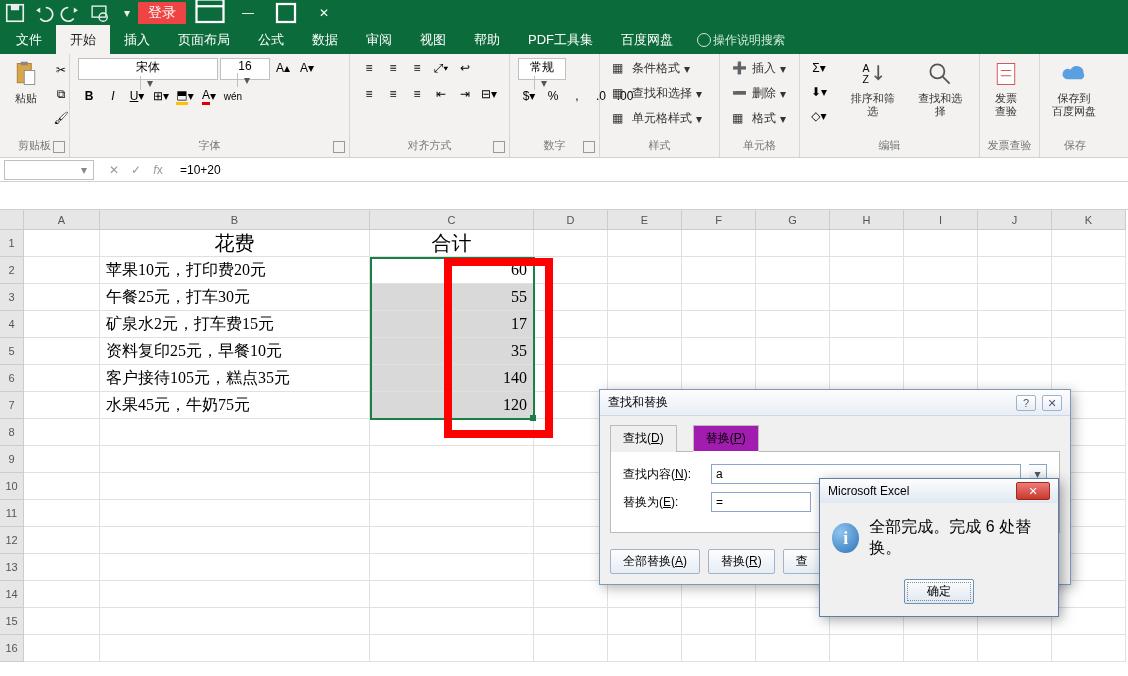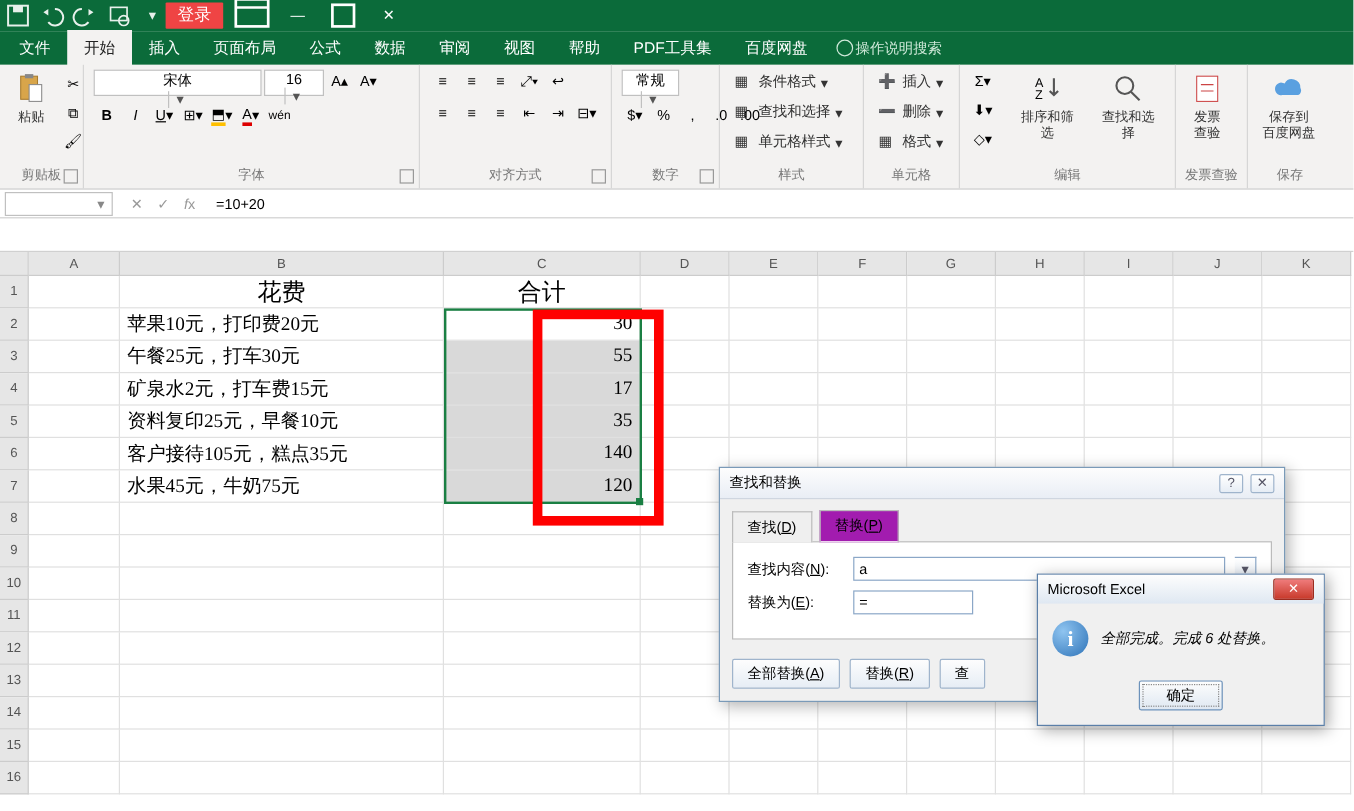--- a/index.html
+++ b/index.html
@@ -74,38 +74,38 @@
 .sel .handle { position: absolute; right: -3px; bottom: -3px; width: 6px; height: 6px; background: #1a7f43; }
 
 
 .redbox { position: absolute; border: 8px solid #ff0000; pointer-events: none; }
 
 
 .dialog { position: absolute; background: #f0f0f0; border: 1px solid #7a9ab8; box-shadow: 3px 3px 12px rgba(0,0,0,.3); }
 .dialog .dtitle { background: linear-gradient(#fdfdfd, #e9eef5); height: 26px; display: flex; align-items: center; padding: 0 8px; font-size: 12px; border-bottom: 1px solid #cfd6e0; }
 .dialog .dtitle .dctl { margin-left: auto; display: flex; gap: 6px; }
 .dialog .dtitle .dctl span { width: 20px; height: 16px; border: 1px solid #9fb4cc; background: linear-gradient(#fff,#e6edf5); text-align: center; font-size: 11px; line-height: 14px; color: #556; border-radius: 2px; }
-.dialog .dtabs { display: flex; padding: 8px 10px 0; gap: 6px; align-items: center; }
+.dialog .dtabs { display: flex; padding: 8px 10px 0; gap: 16px; }
 .dialog .dtab { padding: 4px 12px; border: 1px solid #bbb; background: #efefef; font-size: 12px; border-bottom: none; position: relative; top: 1px; }
 .dialog .dtab.active { background: #a21caf; border-bottom: 1px solid #fff; }
 .dialog .dbody { margin: 0 10px 10px; border: 1px solid #bbb; background: #fff; padding: 12px; }
 .dialog .drow { display: flex; align-items: center; gap: 8px; margin-bottom: 8px; }
 .dialog .drow label { width: 80px; font-size: 12px; }
 .dialog .drow input { flex: 1; border: 1px solid #8ba7c7; height: 20px; padding: 0 4px; font-size: 12px; background: #fff; }
 .dialog .drow .combo-arr { width: 18px; height: 20px; border: 1px solid #8ba7c7; border-left: none; text-align: center; line-height: 18px; color: #556; background: linear-gradient(#fff,#e6edf5); }
 .dialog .dbtns { display: flex; gap: 8px; padding: 6px 10px 10px; }
 .dialog .dbtn { padding: 3px 12px; border: 1px solid #9fb4cc; background: linear-gradient(#fdfdfd, #e6edf5); font-size: 12px; border-radius: 2px; }
 
 
 .alert { position: absolute; background: #f0f0f0; border: 1px solid #5b7fa8; box-shadow: 3px 3px 12px rgba(0,0,0,.35); width: 240px; }
 .alert .atitle { background: linear-gradient(#fdfdfd, #dfe8f2); height: 24px; display: flex; align-items: center; padding: 0 8px; font-size: 12px; }
 .alert .atitle .x { margin-left: auto; width: 34px; height: 18px; background: linear-gradient(#ef7b7b,#c83a2b); border: 1px solid #9c2b1f; border-radius: 2px; color: #fff; text-align: center; line-height: 16px; font-size: 11px; }
 .alert .abody { display: flex; gap: 10px; padding: 14px 12px; align-items: center; }
 .alert .abody .info { width: 30px; height: 30px; border-radius: 50%; background: radial-gradient(circle at 30% 30%, #8fc4f0, #2e73b8); color: #fff; display: flex; align-items: center; justify-content: center; font-size: 18px; font-weight: bold; font-family: Georgia; }
-.alert .abody .msg { font-size: 12px; font-style: italic; }
+.alert .abody .msg { font-size: 16px; }
 .alert .abtn { display: flex; justify-content: center; padding: 6px 0 12px; }
 .alert .abtn button { padding: 3px 22px; border: 1px solid #6c92bb; background: linear-gradient(#fdfdfd, #dfe8f2); font-size: 12px; border-radius: 2px; outline: 1px dotted #888; outline-offset: -4px; }
 
 u { text-decoration: underline; }
 </style>
 </head>
 <body>
 
 <div class="titlebar">
   <div class="qat">
@@ -419,21 +419,21 @@
           <div class="cell"></div>
           <div class="cell"></div>
           <div class="cell"></div>
           <div class="cell"></div>
           <div class="cell"></div>
           <div class="cell"></div>
           <div class="cell"></div>
       </div>
       <div class="col C">
         <div class="cell hdr">合计</div>
-        <div class="cell num">30</div>
+        <div class="cell num">60</div>
         <div class="cell num shade">55</div>
         <div class="cell num shade">17</div>
         <div class="cell num shade">35</div>
         <div class="cell num shade">140</div>
         <div class="cell num shade">120</div>
         <div class="cell"></div>
           <div class="cell"></div>
           <div class="cell"></div>
           <div class="cell"></div>
           <div class="cell"></div>
@@ -619,21 +619,21 @@
       <input style="width: 100px; flex: 0 0 100px;" value="=">
     </div>
   </div>
   <div class="dbtns">
     <div class="dbtn">全部替换(<u>A</u>)</div>
     <div class="dbtn">替换(<u>R</u>)</div>
     <div class="dbtn">查</div>
   </div>
 </div>
 
-<div class="alert" style="left:864px; top:478px">
+<div class="alert" style="left:819px; top:478px">
   <div class="atitle">
     <span>Microsoft Excel</span>
     <div class="x">✕</div>
   </div>
   <div class="abody">
     <div class="info">i</div>
     <div class="msg">全部完成。完成 6 处替换。</div>
   </div>
   <div class="abtn">
       <button>确定</button>

